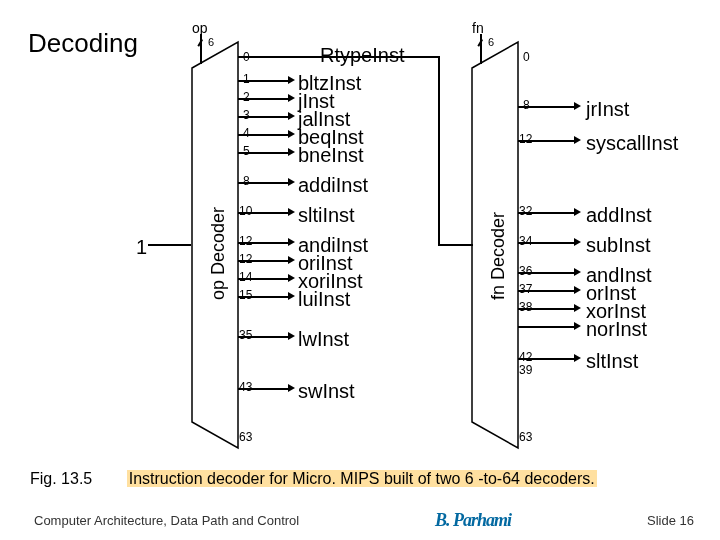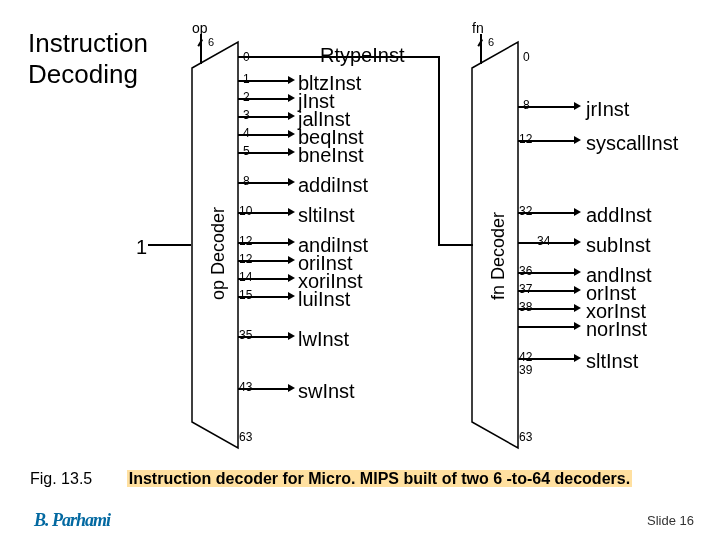--- a/index.html
+++ b/index.html
@@ -21,34 +21,33 @@
   .top-label { position: absolute; font-size: 14px; color: #000; }
   
   .line { position: absolute; background: #000; }
   .hline { height: 1.5px; }
   .vline { width: 1.5px; }
   .tick { position: absolute; width: 8px; height: 1.5px; background: #000; transform: rotate(-60deg); }
   .arrow { position: absolute; width: 0; height: 0; border-top: 4px solid transparent; border-bottom: 4px solid transparent; border-left: 7px solid #000; }
   
   .caption { position: absolute; left: 30px; top: 470px; width: 670px; font-size: 16px; }
   .fig-no { font-weight: normal; }
-  .cap-text { font-weight: bold; margin-left: 30px; text-align: right; }
+  .cap-text { font-weight: normal; margin-left: 30px; text-align: right; }
   .hl { background: #ffe0a0; padding: 0 2px; }
   
   .footer { position: absolute; left: 34px; top: 510px; width: 660px; font-size: 13px; display: flex; align-items: center; justify-content: space-between; color: #333; }
   .ucsb { display: inline-flex; align-items: center; gap: 4px; margin-left: 10px; }
   .ucsb-badge { width: 24px; height: 24px; background: #003660; border-radius: 50%; display: inline-block; }
   .ucsb-text { color: #003660; font-weight: bold; font-size: 14px; }
   .author { color: #0369a1; font-family: 'Times New Roman', serif; font-style: italic; font-weight: bold; font-size: 18px; letter-spacing: -1px; }
 </style>
 </head>
 <body>
 
 <div class="title">
-  <div>Instruction</div>
   <div>Decoding</div>
 </div>
 
 <div class="diagram">
 
   <svg class="decoder-box" style="left:40px;top:20px" width="50" height="410">
     <polygon class="trap" points="2,28 48,2 48,408 2,382"></polygon>
   </svg>
   <div class="dec-label" style="left:58px; top:280px;">op Decoder</div>
 
@@ -154,21 +153,21 @@
   <div class="num" style="left:369px; top:112px;">12</div>
   <div class="hline line" style="left:368px; top:120px; width:58px;"></div>
   <div class="arrow" style="left:424px; top:116px;"></div>
   <div class="sig-label" style="left:436px; top:112px;">syscallInst</div>
 
   <div class="num" style="left:369px; top:184px;">32</div>
   <div class="hline line" style="left:368px; top:192px; width:58px;"></div>
   <div class="arrow" style="left:424px; top:188px;"></div>
   <div class="sig-label" style="left:436px; top:184px;">addInst</div>
 
-  <div class="num" style="left:387px; top:214px;">34</div>
+  <div class="num" style="left:369px; top:214px;">34</div>
   <div class="hline line" style="left:368px; top:222px; width:58px;"></div>
   <div class="arrow" style="left:424px; top:218px;"></div>
   <div class="sig-label" style="left:436px; top:214px;">subInst</div>
 
   <div class="num" style="left:369px; top:244px;">36</div>
   <div class="hline line" style="left:368px; top:252px; width:58px;"></div>
   <div class="arrow" style="left:424px; top:248px;"></div>
   <div class="sig-label" style="left:436px; top:244px;">andInst</div>
 
   <div class="num" style="left:369px; top:262px;">37</div>
@@ -195,15 +194,16 @@
 </div>
 
 <div class="caption">
   <span class="fig-no">Fig. 13.5</span>
   <span class="cap-text">
     <span class="hl">Instruction decoder for Micro. MIPS built of two 6 -to-64 decoders.</span>
   </span>
 </div>
 
 <div class="footer">
+  <span>Computer Architecture, Data Path and Control</span>
   <span class="author">B. Parhami</span>
   <span>Slide 16</span>
 </div>
 
 </body></html>

